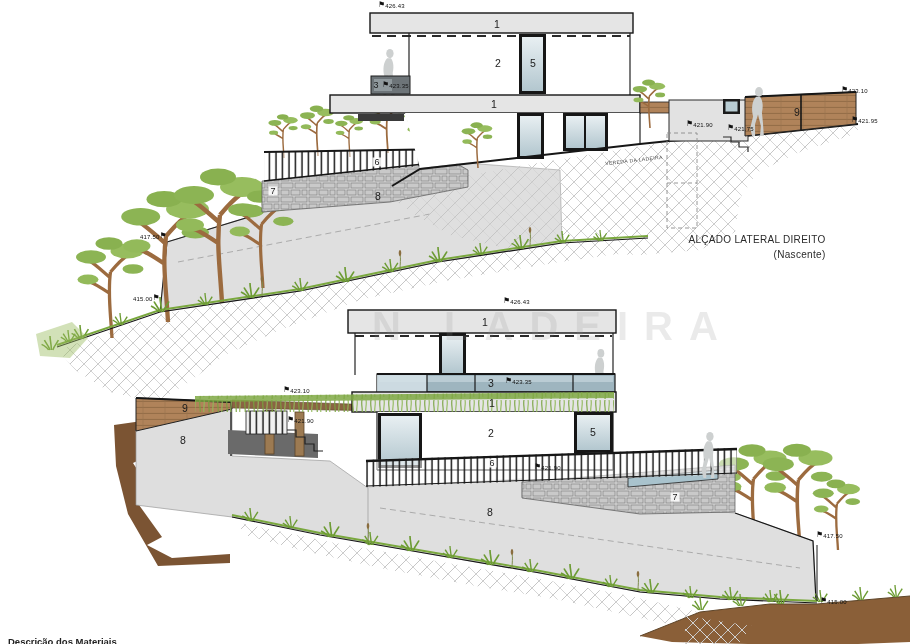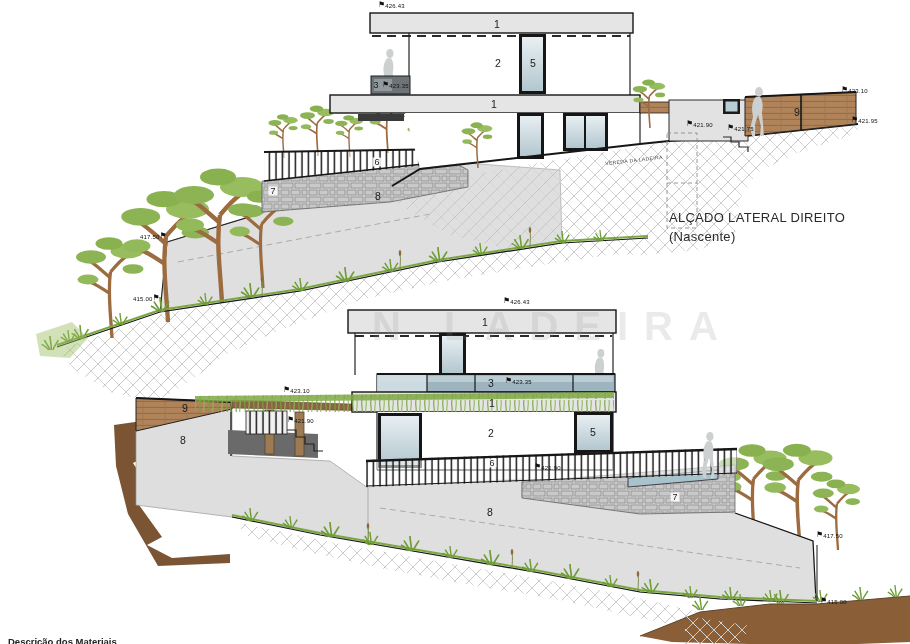--- a/index.html
+++ b/index.html
@@ -7,22 +7,22 @@
           font-family:"Liberation Sans",sans-serif;}
   svg{position:absolute;left:0;top:0;}
   .slab{fill:#e5e5e5;stroke:#161616;stroke-width:1.4;}
   .mat{position:absolute;transform:translate(-50%,-50%);font-size:10.5px;color:#1b1b1b;line-height:1;white-space:nowrap;}
   .mat.sm{font-size:9px;}
   .mat.bg{background:rgba(255,255,255,.85);padding:0 2px;}
   .marker{position:absolute;display:flex;align-items:flex-start;line-height:1;color:#111;white-space:nowrap;}
   .marker.rev{flex-direction:row-reverse;}
   .flag{font-size:8px;line-height:1;margin-top:-2px;}
   .mval{font-size:6px;letter-spacing:.2px;}
-  .title-block{position:absolute;transform:translateX(-50%);text-align:left;color:#2a2a2a;
-               font-size:13px;line-height:1.45;letter-spacing:.3px;white-space:nowrap;}
+  .title-block{position:absolute;transform:translateX(-50%);text-align:right;color:#2a2a2a;
+               font-size:10px;line-height:1.45;letter-spacing:.3px;white-space:nowrap;margin-top:24px;}
   .street{position:absolute;font-size:5px;color:#444;letter-spacing:.4px;white-space:nowrap;
           transform:translate(-50%,-50%) rotate(-6.5deg);}
   .wm{position:absolute;left:553px;top:326px;transform:translate(-50%,-50%);font-size:40px;font-weight:bold;
       letter-spacing:16px;color:#8f8f8f;opacity:.18;white-space:nowrap;pointer-events:none;}
   .footer{position:absolute;left:8px;top:636px;font-size:9.5px;font-weight:bold;color:#222;white-space:nowrap;}
 </style>
 </head>
 <body>
 
 <div id="canvas">

